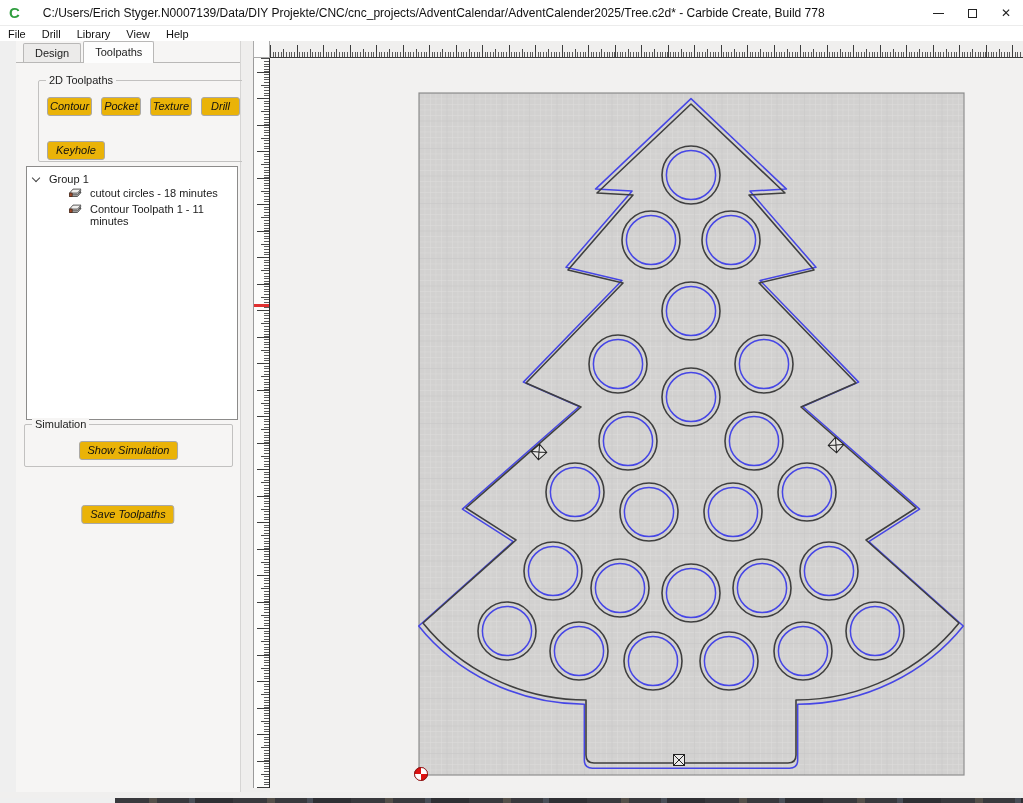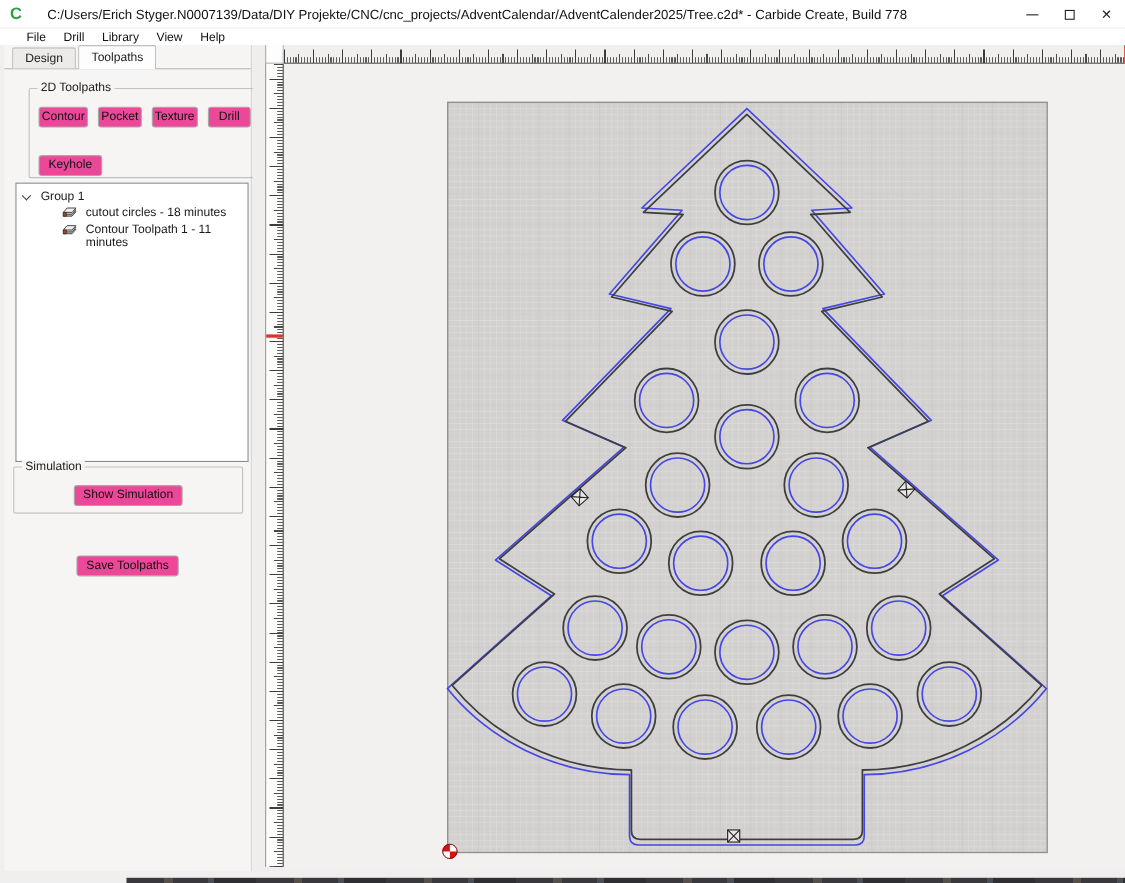--- a/index.html
+++ b/index.html
@@ -14,37 +14,37 @@
   .title-text{margin-left:23px;font-size:12px;color:#111;white-space:nowrap;}
   .win-controls{position:absolute;right:0;top:0;height:26px;display:flex;}
   .win-btn{width:34px;height:26px;display:flex;align-items:center;justify-content:center;cursor:default;}
   .glyph-min{display:block;width:11px;height:0;border-top:1.6px solid #222;}
   .glyph-max{display:block;width:9px;height:9px;border:1.4px solid #222;}
   .glyph-close{font-size:12px;color:#222;line-height:1;}
 
   
   .menubar{position:absolute;left:0;top:26px;width:100%;height:15px;background:#ffffff;display:flex;align-items:center;}
   .menu-item{padding:0 8px;font-size:11px;color:#111;}
-  .menu-item:first-child{padding-left:24px;}
-
-  
-  .main{position:absolute;left:4px;top:41px;width:905px;height:751px;background:#efeeed;}
+  .menu-item:first-child{padding-left:8px;}
+
+  
+  .main{position:absolute;left:16px;top:41px;width:905px;height:751px;background:#efeeed;}
 
   
   .left-panel{position:absolute;left:0;top:0;width:225px;height:100%;background:#f6f5f4;border-right:1px solid #d6d5d4;}
   .tabbar{position:absolute;left:0;top:2px;width:100%;height:20px;padding-left:7px;display:flex;align-items:flex-end;border-bottom:1px solid #b9b8b7;}
   .tab{padding:3px 11px 3px;border:1px solid #b9b8b7;border-bottom:none;border-radius:2px 2px 0 0;
     background:#eceBea;background:#ecebea;color:#222;margin-right:2px;position:relative;}
   .tab.active{background:#fdfdfd;margin-bottom:-1px;padding-bottom:5px;padding-top:4px;}
 
   .groupbox{position:absolute;border:1px solid #c2c1c0;border-radius:2px;}
   .groupbox-label{position:absolute;top:-7px;left:7px;background:#f6f5f4;padding:0 3px;font-size:11px;color:#222;}
   .gb-2d{left:8px;top:39px;width:209px;height:82px;margin-left:14px;}
-  .btn{display:inline-block;background:#ec4899;border:1px solid #a9a8a7;border-radius:3px;
-    font-size:11px;color:#111;padding:2px 8px 3px;text-align:center;line-height:1.1;}
+  .btn{display:inline-block;background:#eab308;border:1px solid #a9a8a7;border-radius:3px;
+    font-size:11px;color:#111;padding:2px 8px 3px;text-align:center;line-height:1.1;font-style:italic;}
   .btnrow{position:absolute;left:8px;right:6px;display:flex;gap:9px;}
   .row1{top:16px;}  .row1 .btn{flex:1;padding:2px 2px 3px;}
   .row2{top:38px;}  .row3{top:60px;}
 
   .treebox{position:absolute;left:10px;top:125px;width:212px;height:254px;background:#ffffff;border:1px solid #8c8b8a;overflow:hidden;}
   .tree-group-row{display:flex;align-items:center;height:16px;padding-left:6px;margin-top:4px;}
   .chev{display:inline-block;width:6px;height:6px;border-left:1.5px solid #444;border-bottom:1.5px solid #444;
     transform:rotate(-45deg);margin-right:10px;margin-top:-3px;}
   .tree-item-row{display:flex;height:16px;padding-left:40px;}
   .tp-icon{margin-right:7px;flex:0 0 auto;}

